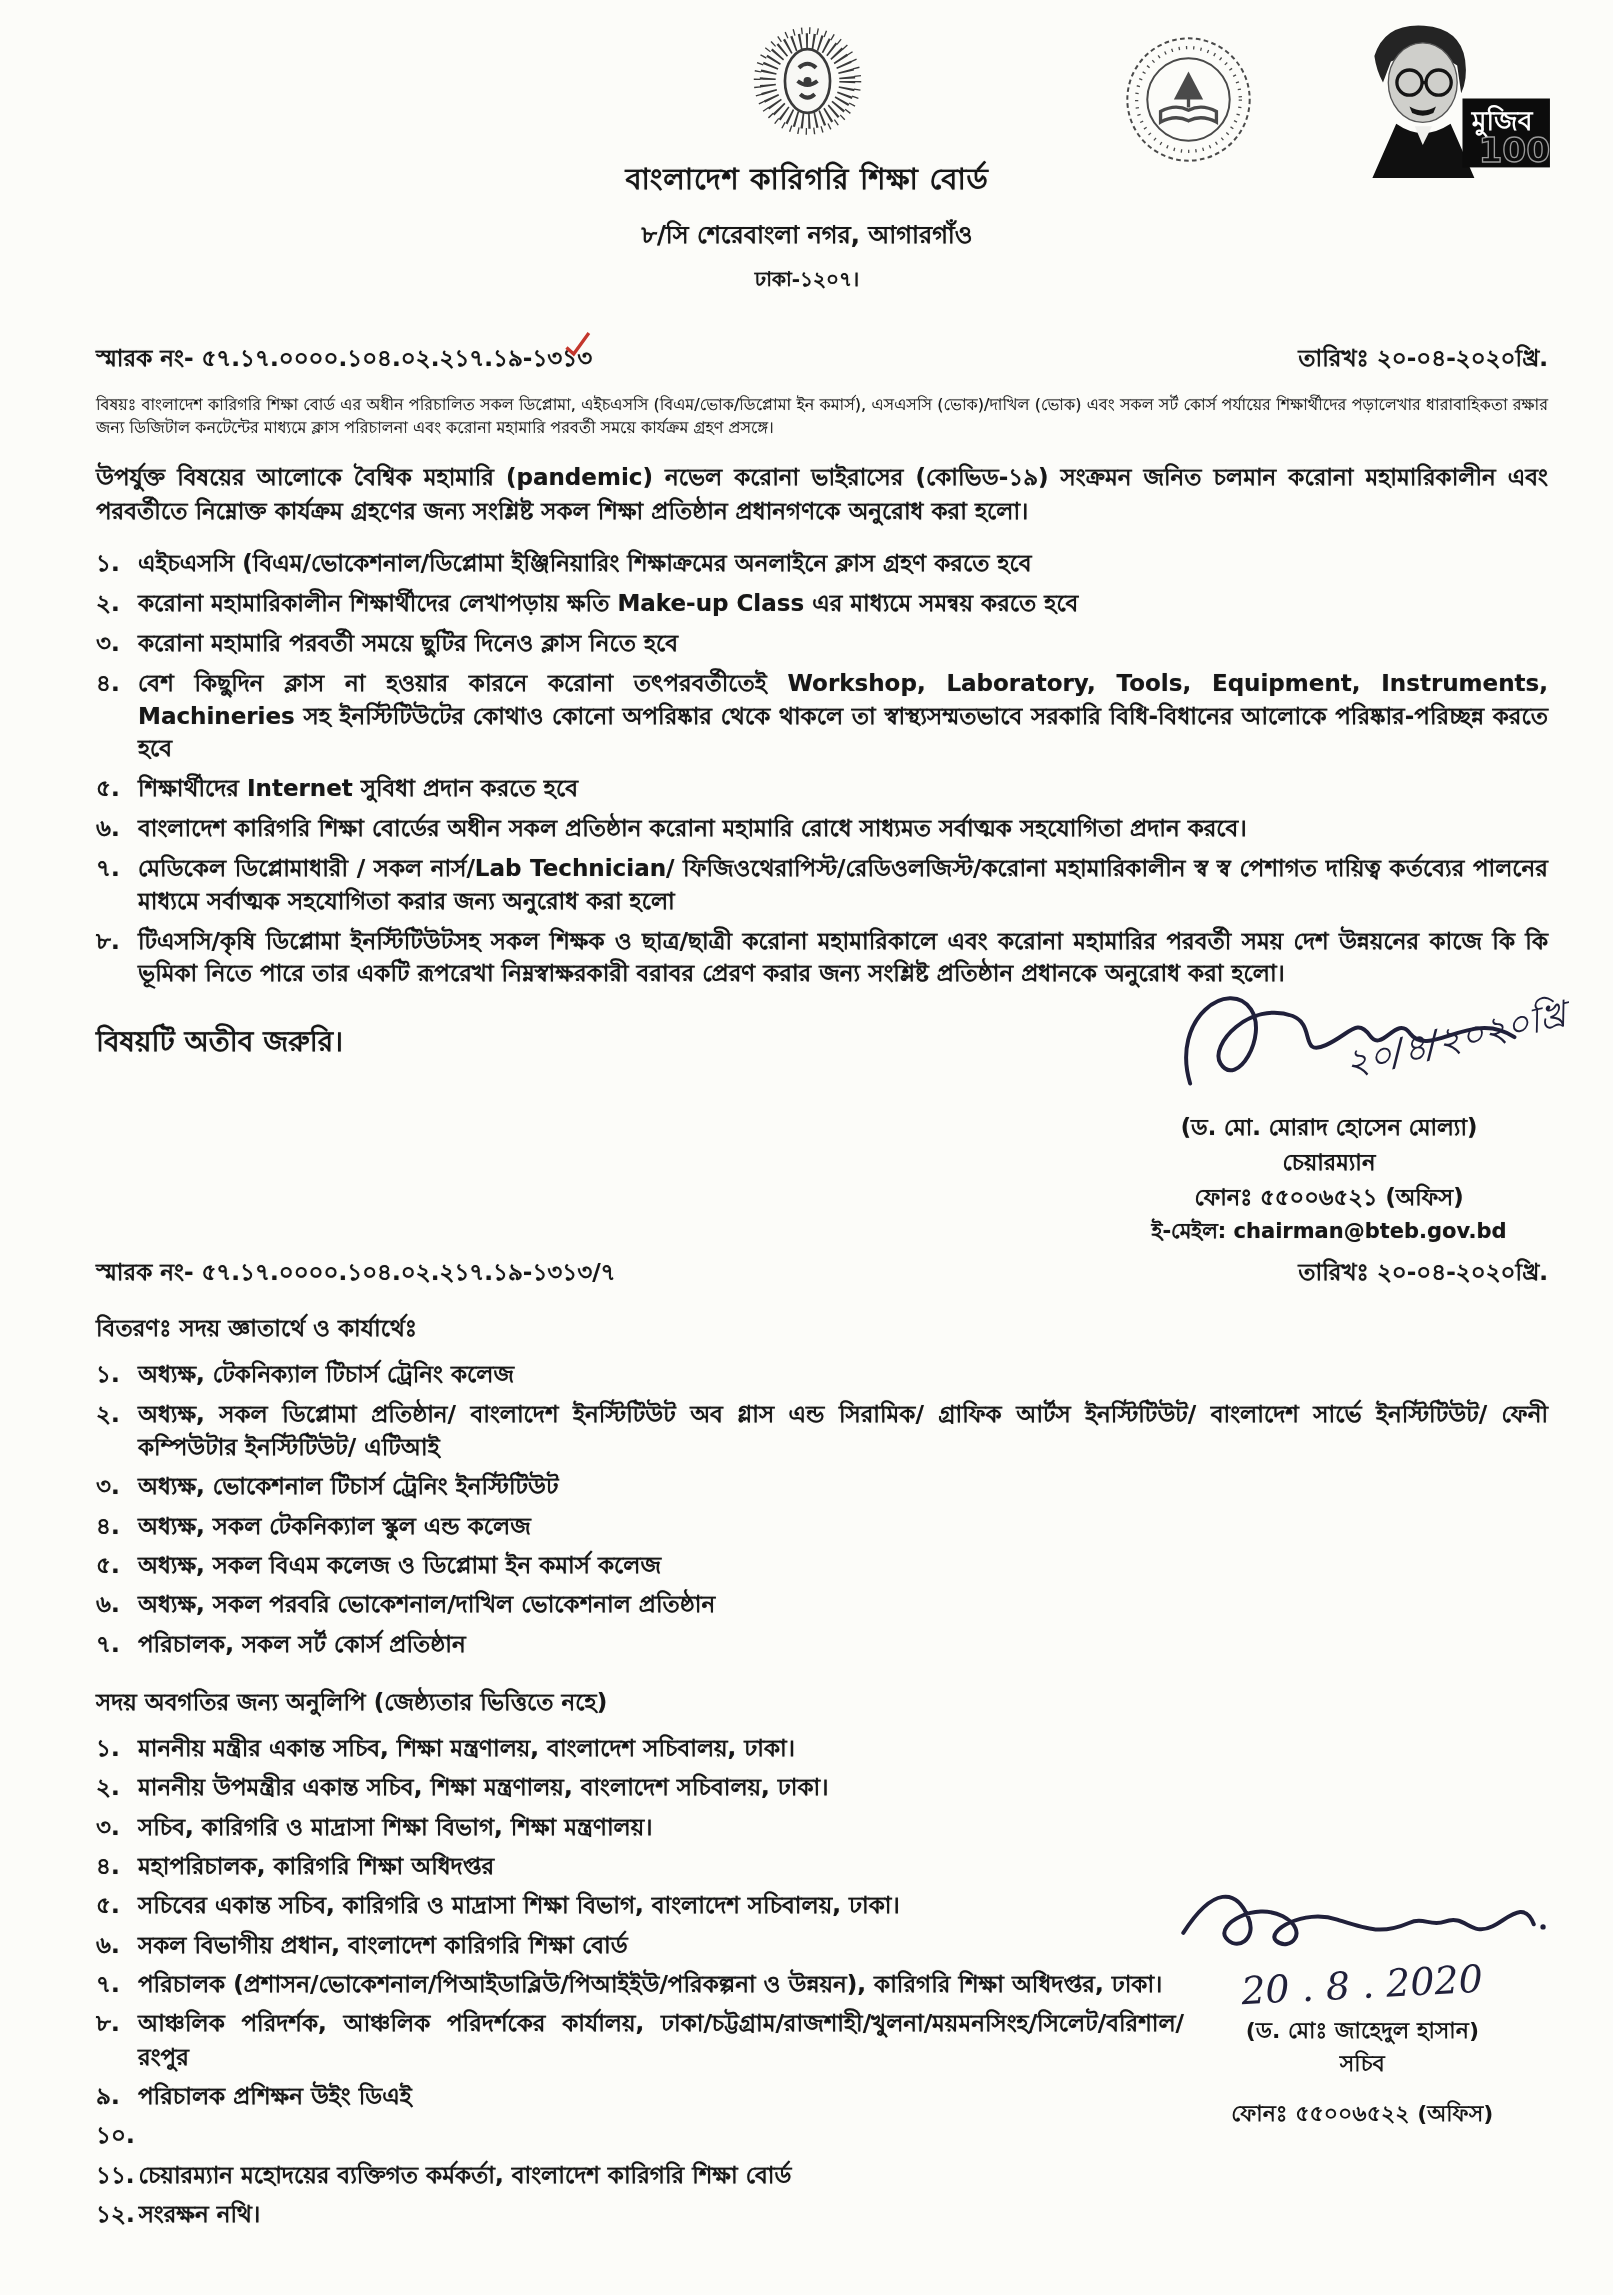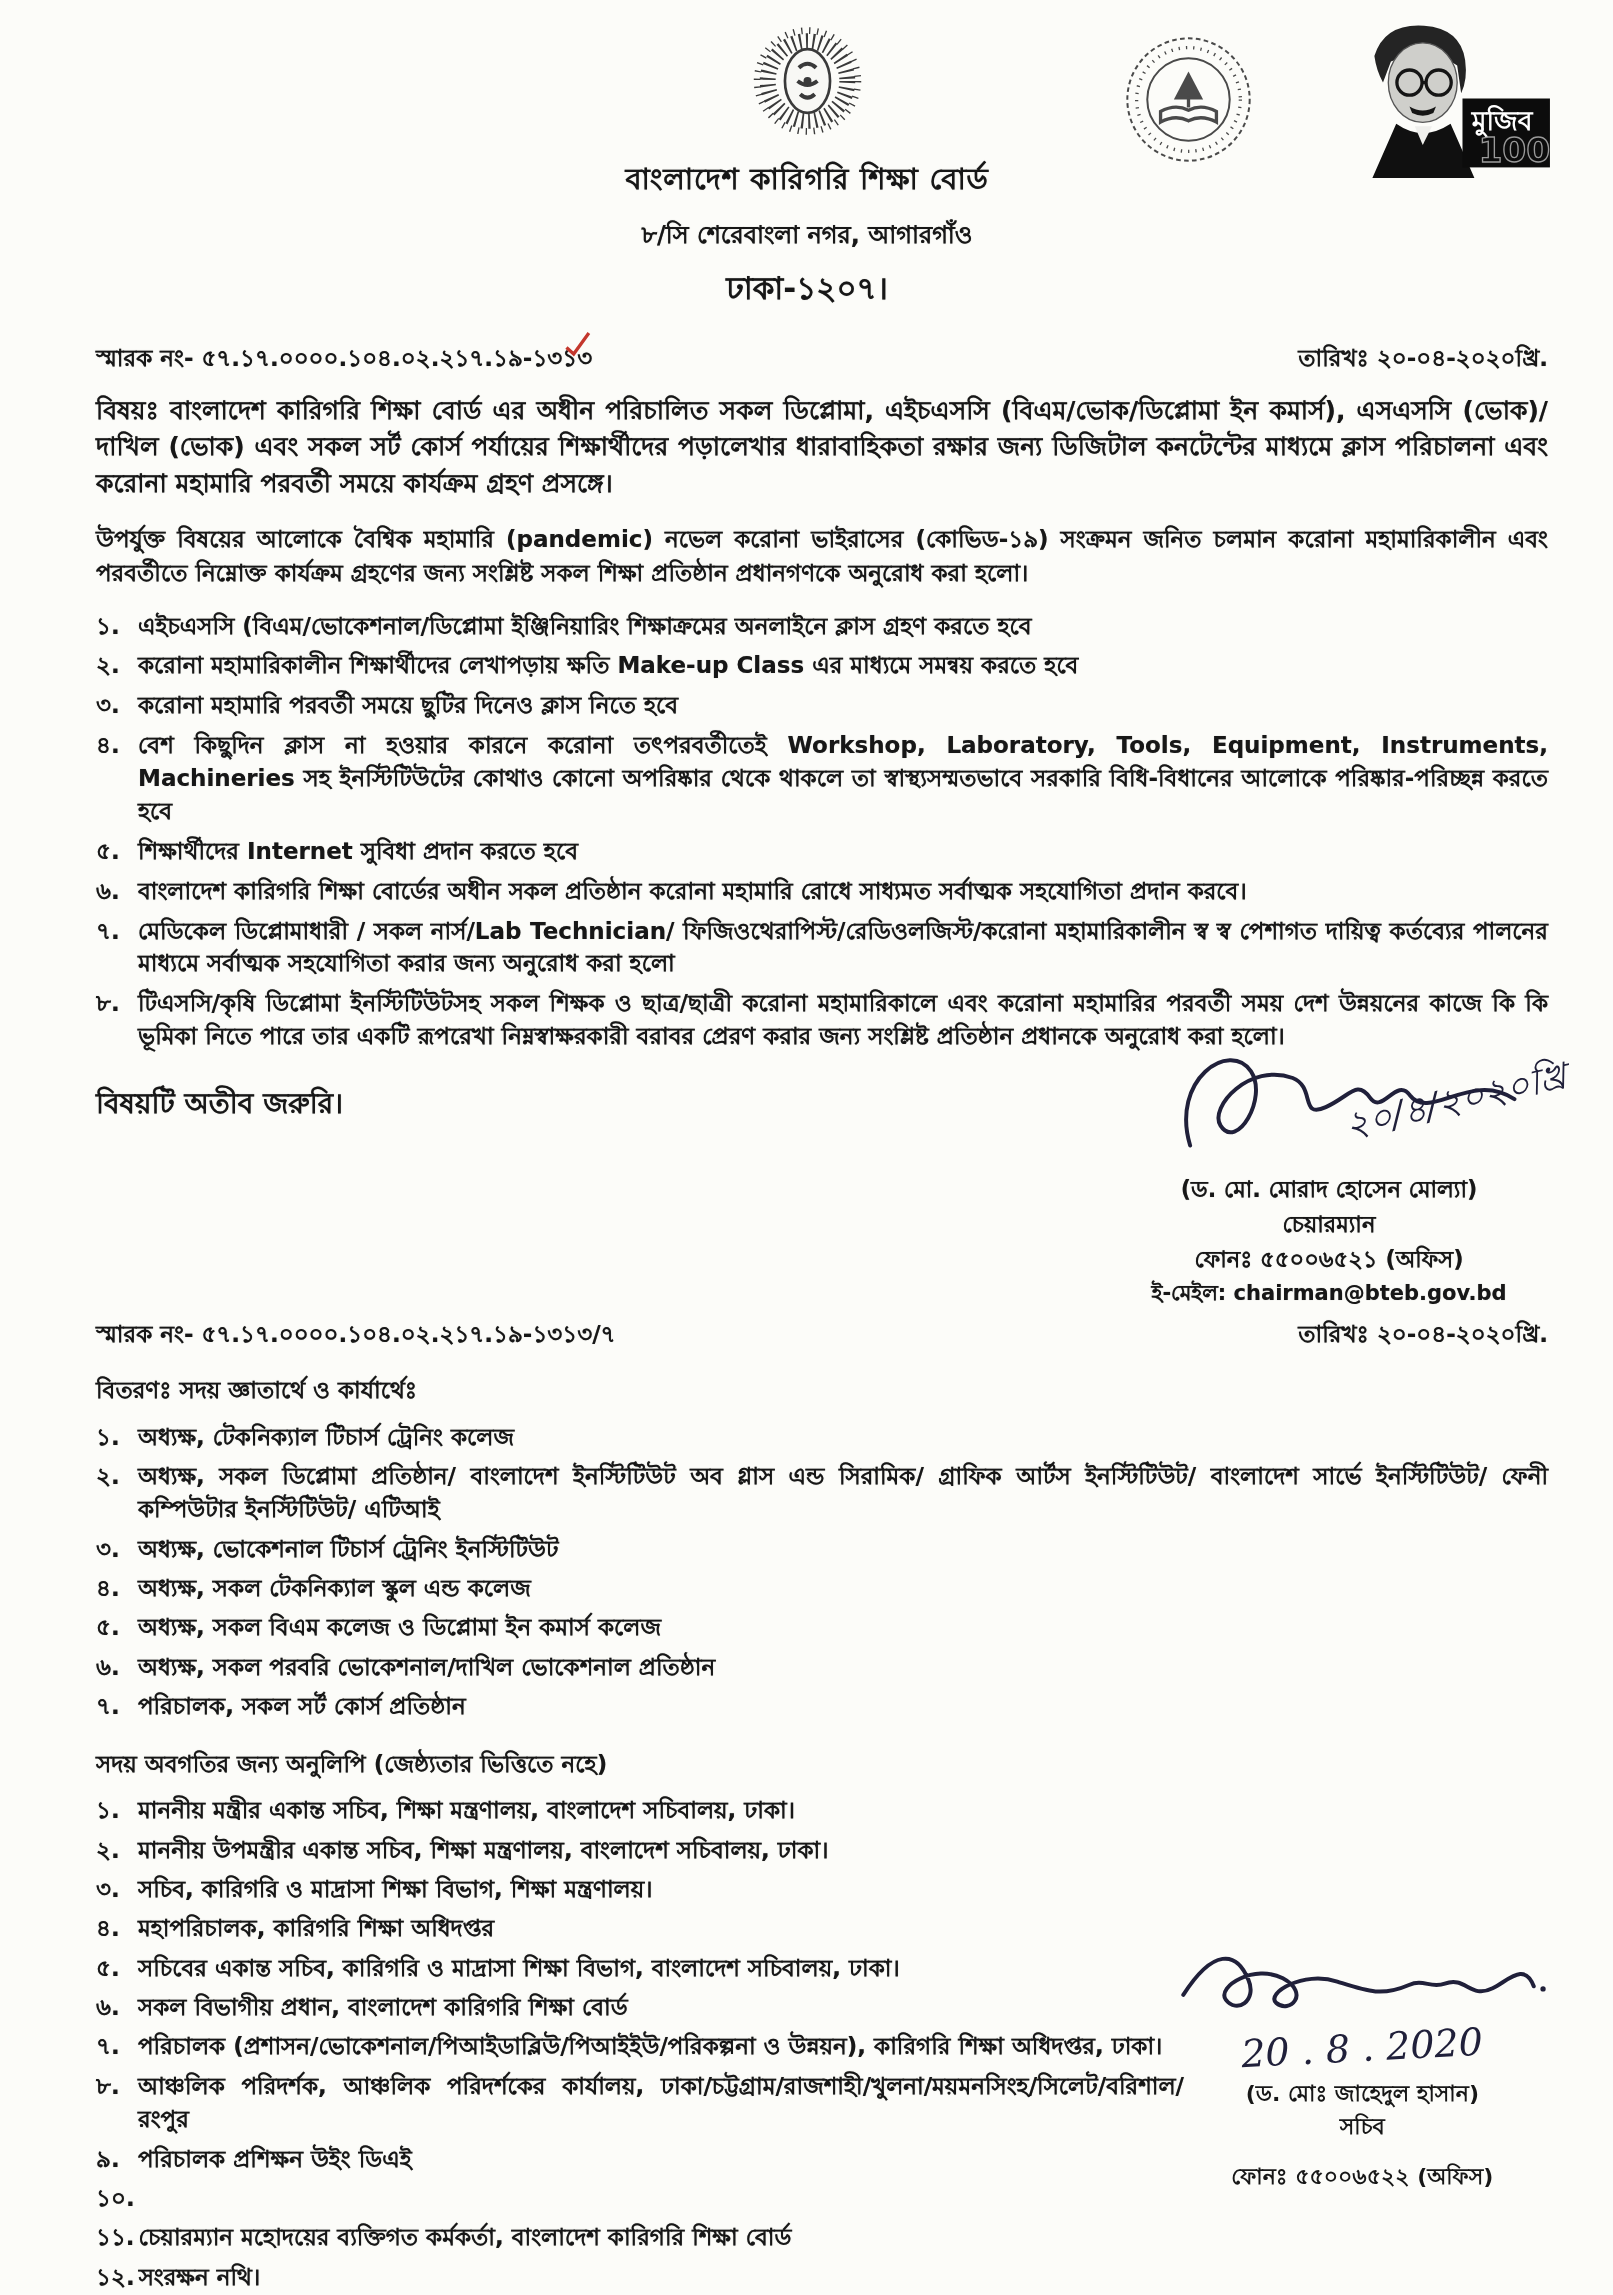--- a/index.html
+++ b/index.html
@@ -6,31 +6,31 @@
   .page{
     position:relative;width:1614px;height:2295px;margin:0 auto;
     background:#fcfcf9;color:#171717;overflow:hidden;
     font-family:"DejaVu Sans",sans-serif;
   }
   
   .hdr{position:relative;height:317px;text-align:center;padding-top:16px;}
   .seal{display:block;margin:0 auto;}
   .org-name{font-size:29px;font-weight:700;margin-top:4px;letter-spacing:0.7px;text-shadow:0 0 0.7px rgba(0,0,0,.55);}
   .addr{font-size:24px;font-weight:600;margin-top:10.6px;text-shadow:0 0 0.7px rgba(0,0,0,.4);}
-  .addr2{font-size:31px;font-weight:600;margin-top:8px;text-shadow:0 0 0.7px rgba(0,0,0,.4);}
+  .addr2{font-size:20px;font-weight:600;margin-top:8px;text-shadow:0 0 0.7px rgba(0,0,0,.4);}
   .website{font-size:28px;font-weight:600;margin-top:9.3px;font-family:"Liberation Serif",serif;text-shadow:0 0 0.7px rgba(0,0,0,.5);}
   .stamp{position:absolute;left:1122px;top:33px;}
   .mujib{position:absolute;left:1311px;top:18.6px;}
   
   .main{padding:0 66px 0 96px;}
   .scan{text-shadow:0 0 0.7px rgba(10,10,10,.5);}
   .memo-row{position:relative;display:flex;justify-content:space-between;align-items:flex-start;
     font-size:23px;font-weight:700;margin-top:6.6px;}
   .red-tick{position:absolute;left:465px;top:-10.6px;}
-  .subject{margin-top:14.6px;font-size:25px;font-weight:700;line-height:1.45;text-align:justify;}
+  .subject{margin-top:14.6px;font-size:16px;font-weight:400;line-height:1.45;text-align:justify;}
   .intro{margin-top:20px;font-size:23px;font-weight:600;line-height:1.5;text-align:justify;}
   .list{margin-top:18.6px;font-size:23px;font-weight:600;line-height:1.42;}
   .li{display:flex;margin-bottom:7.3px;}
   .li .num{flex:none;min-width:38px;padding-right:4px;}
   .li .txt{text-align:justify;}
   .sig-row{display:flex;justify-content:space-between;margin-top:4px;}
   .urgent{font-size:28px;font-weight:700;margin-top:22.6px;}
   .chairman{width:438px;text-align:center;font-size:22.6px;font-weight:600;line-height:1.55;margin-top:-26.5px;}
   .chairman .hand-date{
     position:absolute;right:-20px;top:40px;font-family:"DejaVu Serif",serif;font-style:italic;

